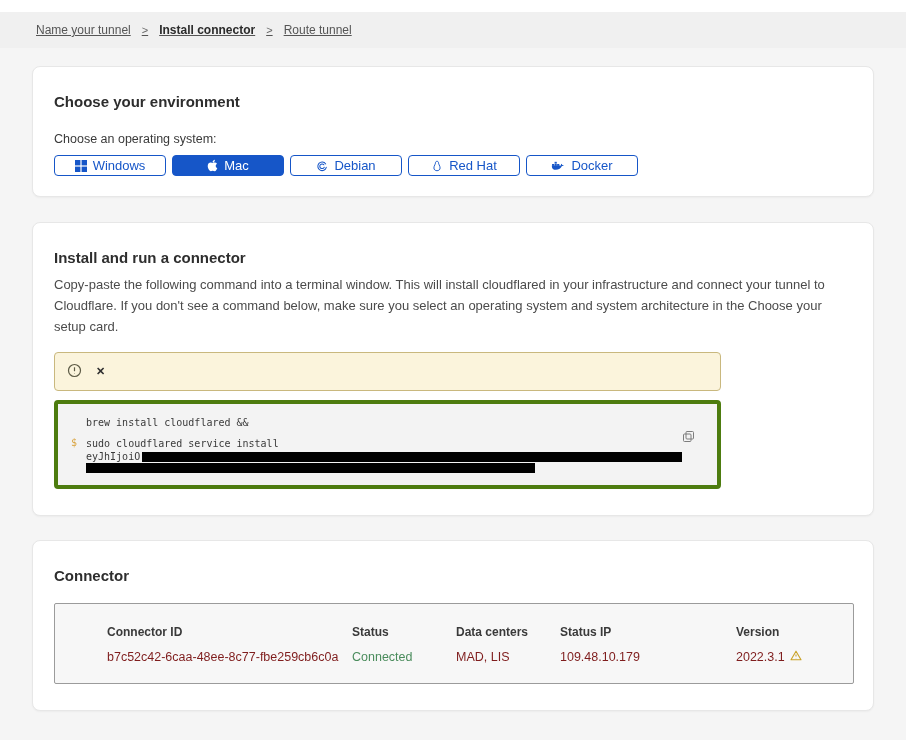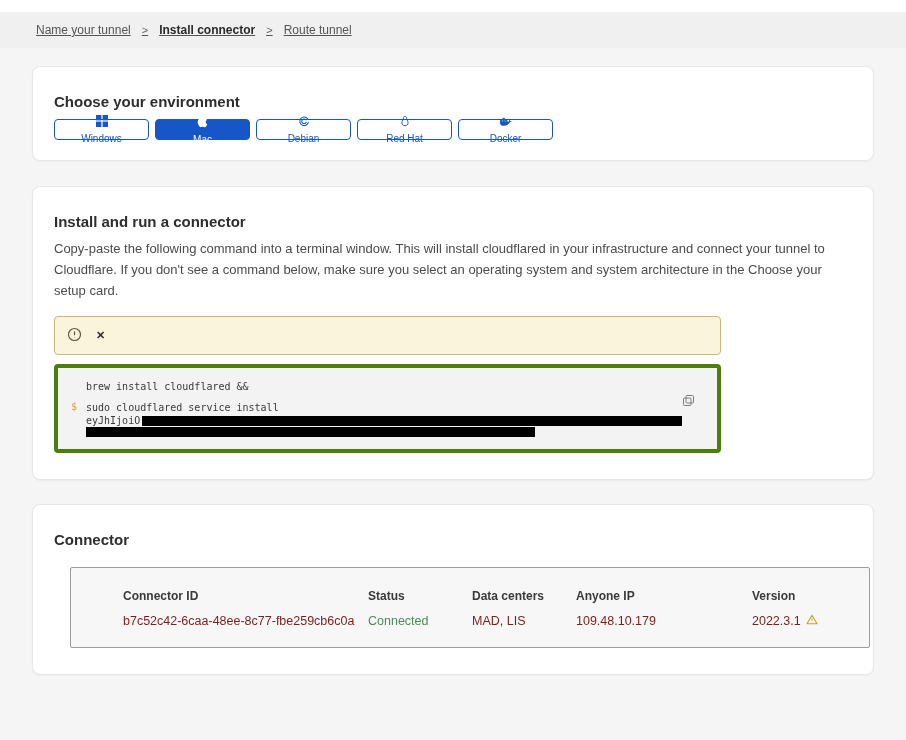--- a/index.html
+++ b/index.html
@@ -28,26 +28,25 @@
     box-shadow:0 1px 2px rgba(0,0,0,0.04);
     padding:26px 21px;
   }
   .card-title { font-size:15px; font-weight:bold; color:#2e2e2e; }
 
   
   .card-env { margin-top:18px; padding-bottom:20px; }
   .os-label { margin-top:22px; font-size:12.5px; color:#3a3a3a; }
   .os-row { margin-top:9px; display:flex; gap:6px; }
   .os-btn {
-    width:95px; height:21px;
+    width:112px; height:21px;
     display:flex; align-items:center; justify-content:center; gap:6px;
     background:#ffffff; border:1px solid #1656c8; border-radius:4px;
-    color:#1656c8; font-size:10px; font-family:"Liberation Sans",sans-serif;
+    color:#1656c8; font-size:13px; font-family:"Liberation Sans",sans-serif;
     cursor:pointer;
-    flex-direction:column;
   }
   .os-btn.selected { background:#1656c8; color:#ffffff; }
   .os-btn svg { display:block; }
 
   
   .card-install { margin-top:25px; padding-bottom:26px; }
   .install-desc { margin-top:8px; font-size:13px; line-height:21px; color:#4b4b4b; max-width:798px; }
   .alert {
     margin-top:15px; width:667px;
     background:#fbf4dc; border:1px solid #c9b87e; border-radius:4px;
@@ -77,21 +76,21 @@
     position:absolute; top:26px; right:22px;
     background:none; border:none; cursor:pointer; color:#7d7d7d; padding:0;
   }
 
   
   .card-connectors { margin-top:24px; padding-bottom:26px; }
   .connector-table {
     margin-top:19px; width:800px;
     background:#f7f7f7; border:1px solid #9b9b9b; border-radius:2px;
     padding:21px 0 19px 52px;
-    display:grid; grid-template-columns:245px 104px 104px 176px 1fr;margin-left:16px;
+    display:grid; grid-template-columns:245px 104px 104px 176px 1fr;
   }
   .th { font-size:12px; font-weight:bold; color:#3a3a3a; }
   .td { margin-top:11px; font-size:12.5px; color:#7f1d1d; display:flex; align-items:center; gap:5px; }
   .td.connected { color:#4a8c5c; }
   .warn-icon { display:inline-block; color:#c9a227; }
 </style>
 </head>
 <body>
 
 <div class="top-strip"></div>
@@ -101,20 +100,21 @@
   <span class="crumb-sep">&gt;</span>
   <span class="crumb current">Install connector</span>
   <span class="crumb-sep">&gt;</span>
   <span class="crumb">Route tunnel</span>
 </div>
 
 <div class="content">
 
   <div class="card card-env">
     <div class="card-title">Choose your environment</div>
+    <div class="os-label">Choose an operating system:</div>
     <div class="os-row">
 
       <button class="os-btn">
         <span>
           <svg width="12" height="12" viewBox="0 0 12 12" fill="currentColor">
             <rect x="0" y="0" width="5.4" height="5.4"></rect>
               <rect x="6.6" y="0" width="5.4" height="5.4"></rect>
             <rect x="0" y="6.6" width="5.4" height="5.4"></rect>
               <rect x="6.6" y="6.6" width="5.4" height="5.4"></rect>
           </svg>
@@ -202,21 +202,21 @@
       </button>
     </div>
   </div>
 
   <div class="card card-connectors">
     <div class="card-title">Connector</div>
     <div class="connector-table">
       <div class="th">Connector ID</div>
       <div class="th">Status</div>
       <div class="th">Data centers</div>
-      <div class="th">Anyone IP</div>
+      <div class="th">Status IP</div>
       <div class="th">Version</div>
 
       <div class="td">b7c52c42-6caa-48ee-8c77-fbe259cb6c0a</div>
       <div class="td connected">Connected</div>
       <div class="td">MAD, LIS</div>
       <div class="td">109.48.10.179</div>
       <div class="td">
         <span>2022.3.1</span>
         <span class="warn-icon">
           <svg width="12" height="11" viewBox="0 0 12 11" fill="none" stroke="currentColor" stroke-width="1.1" stroke-linejoin="round">

